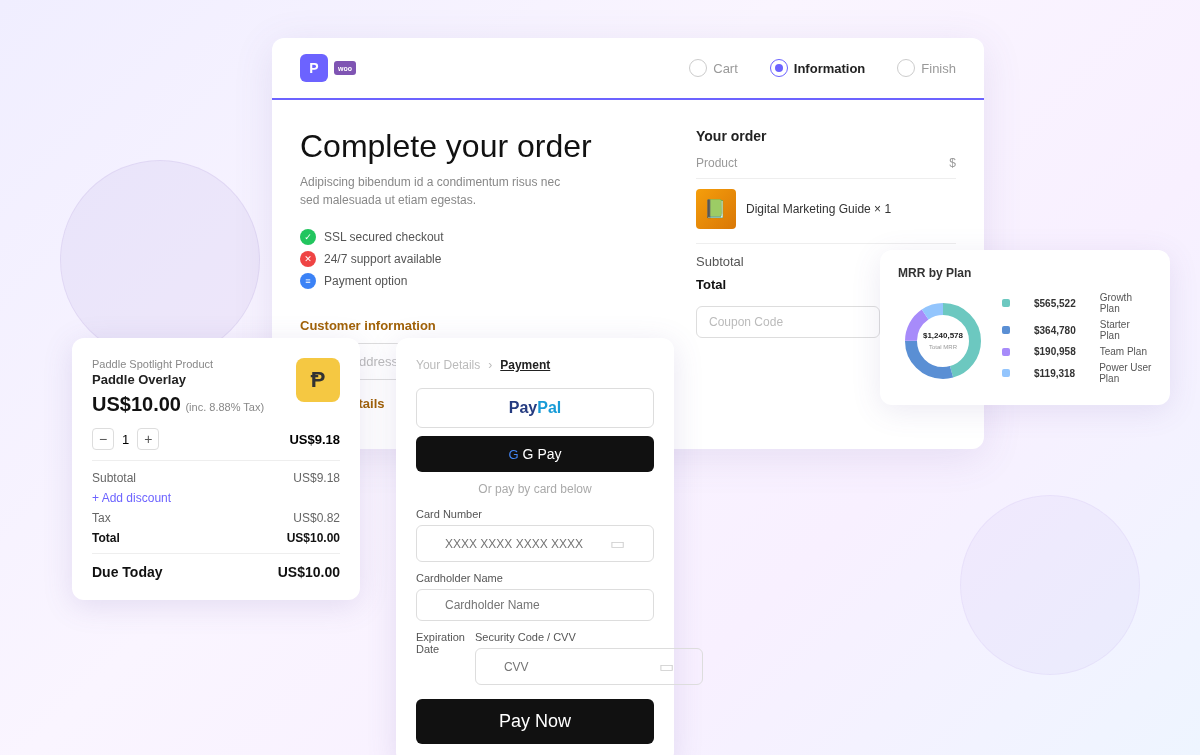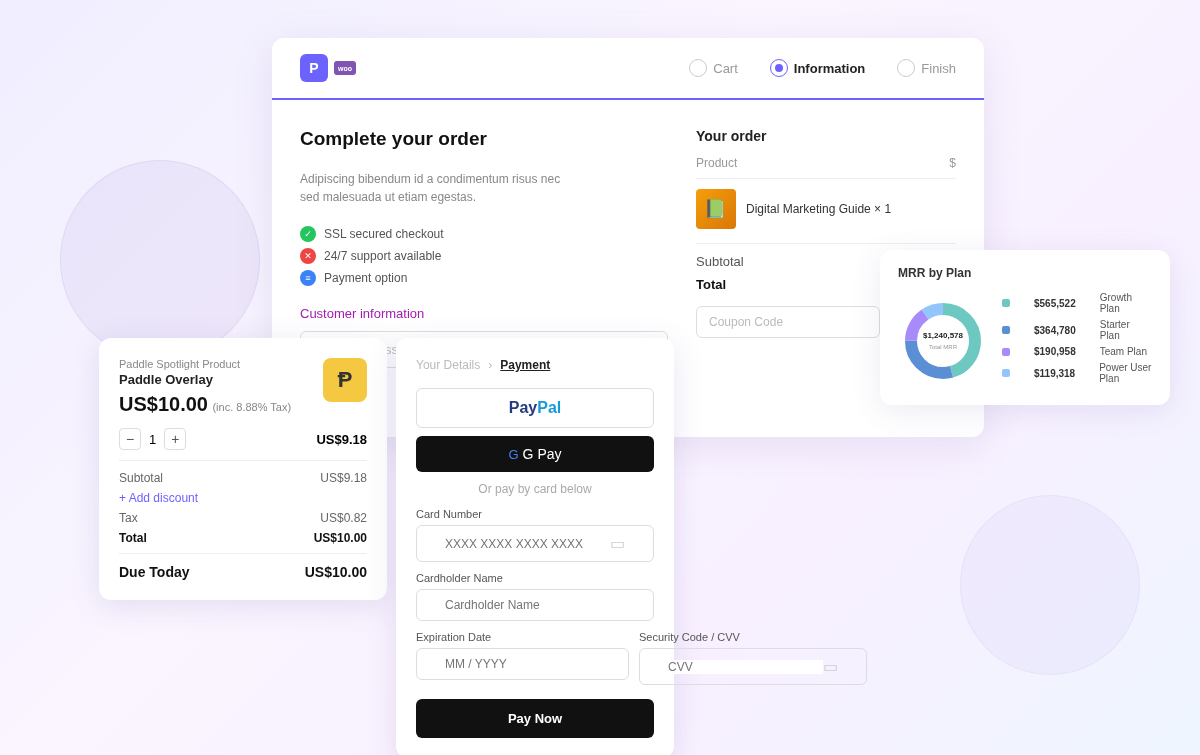--- a/index.html
+++ b/index.html
@@ -127,24 +127,24 @@
       display: flex;
       padding: 28px 28px 0;
       gap: 28px;
     }
 
     
     .left-panel {
       flex: 1;
     }
     .order-title {
-      font-size: 19px;
-      font-weight: 700;
+      font-size: 32px;
+      font-weight: 400;
       color: #111;
-      margin-bottom: 20px;
+      margin-bottom: 8px;
     }
     .order-subtitle {
       font-size: 12px;
       color: #888;
       line-height: 1.5;
       max-width: 280px;
       margin-bottom: 20px;
     }
 
     
@@ -170,23 +170,24 @@
       justify-content: center;
       font-size: 9px;
     }
     .trust-icon.green { background: #22c55e; color: #fff; }
     .trust-icon.red { background: #ef4444; color: #fff; }
     .trust-icon.blue { background: #3b82f6; color: #fff; }
 
     
     .section-label {
       font-size: 13px;
-      font-weight: 400;
-      color: #a21caf;
+      font-weight: 700;
+      color: #a16207;
       margin-bottom: 10px;
+      margin-top: 9px;
     }
     .customer-info {
       margin-bottom: 16px;
     }
     .form-input {
       width: 100%;
       padding: 10px 14px;
       border: 1px solid #ddd;
       border-radius: 6px;
       font-size: 13px;
@@ -280,21 +281,21 @@
       border-radius: 6px;
       padding: 8px 16px;
       font-size: 13px;
       font-weight: 600;
       cursor: pointer;
     }
 
     
     .paddle-overlay {
       position: absolute;
-      left: 99px;
+      left: 72px;
       top: 338px;
       width: 288px;
       background: #fff;
       border-radius: 12px;
       box-shadow: 0 6px 30px rgba(100, 80, 160, 0.15);
       padding: 20px;
     }
     .paddle-header {
       display: flex;
       justify-content: space-between;
@@ -490,22 +491,22 @@
       margin-bottom: 10px;
     }
     .two-col > div { flex: 1; }
     .pay-now-btn {
       width: 100%;
       padding: 12px;
       background: #111;
       color: #fff;
       border: none;
       border-radius: 6px;
-      font-size: 13px;
-      font-weight: 700;
+      font-size: 18px;
+      font-weight: 400;
       cursor: pointer;
       margin-top: 4px;
     }
 
     
     .mrr-chart {
       position: absolute;
       right: 30px;
       top: 250px;
       width: 290px;
@@ -711,23 +712,20 @@
   </div>
 
   <div class="card-field-label">Cardholder Name</div>
   <div class="card-input-row">
     <input class="card-input-inner" type="text" placeholder="Cardholder Name" style="">
   </div>
 
   <div class="two-col">
     <div>
       <div class="card-field-label">Expiration Date</div>
-      <div class="card-input-row" style="margin-bottom:0;">
-        <input class="card-input-inner" type="text" placeholder="MM / YYYY" style="">
-      </div>
     </div>
     <div>
       <div class="card-field-label">Security Code / CVV</div>
       <div class="card-input-row" style="margin-bottom:0;">
         <input class="card-input-inner" type="text" placeholder="CVV" style="">
         <span class="card-icon">▭</span>
       </div>
     </div>
   </div>
 

